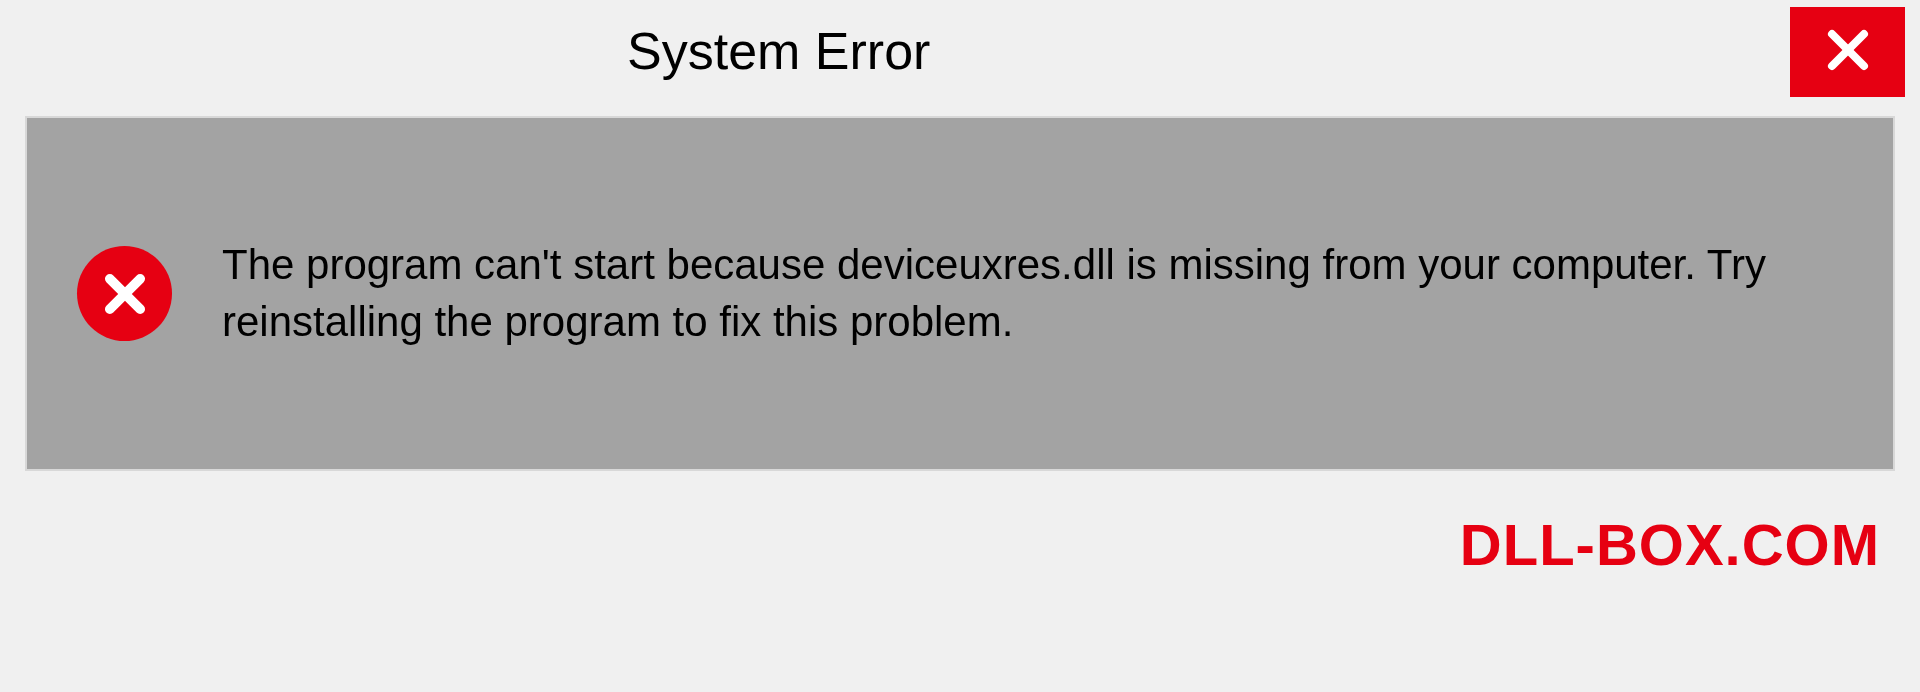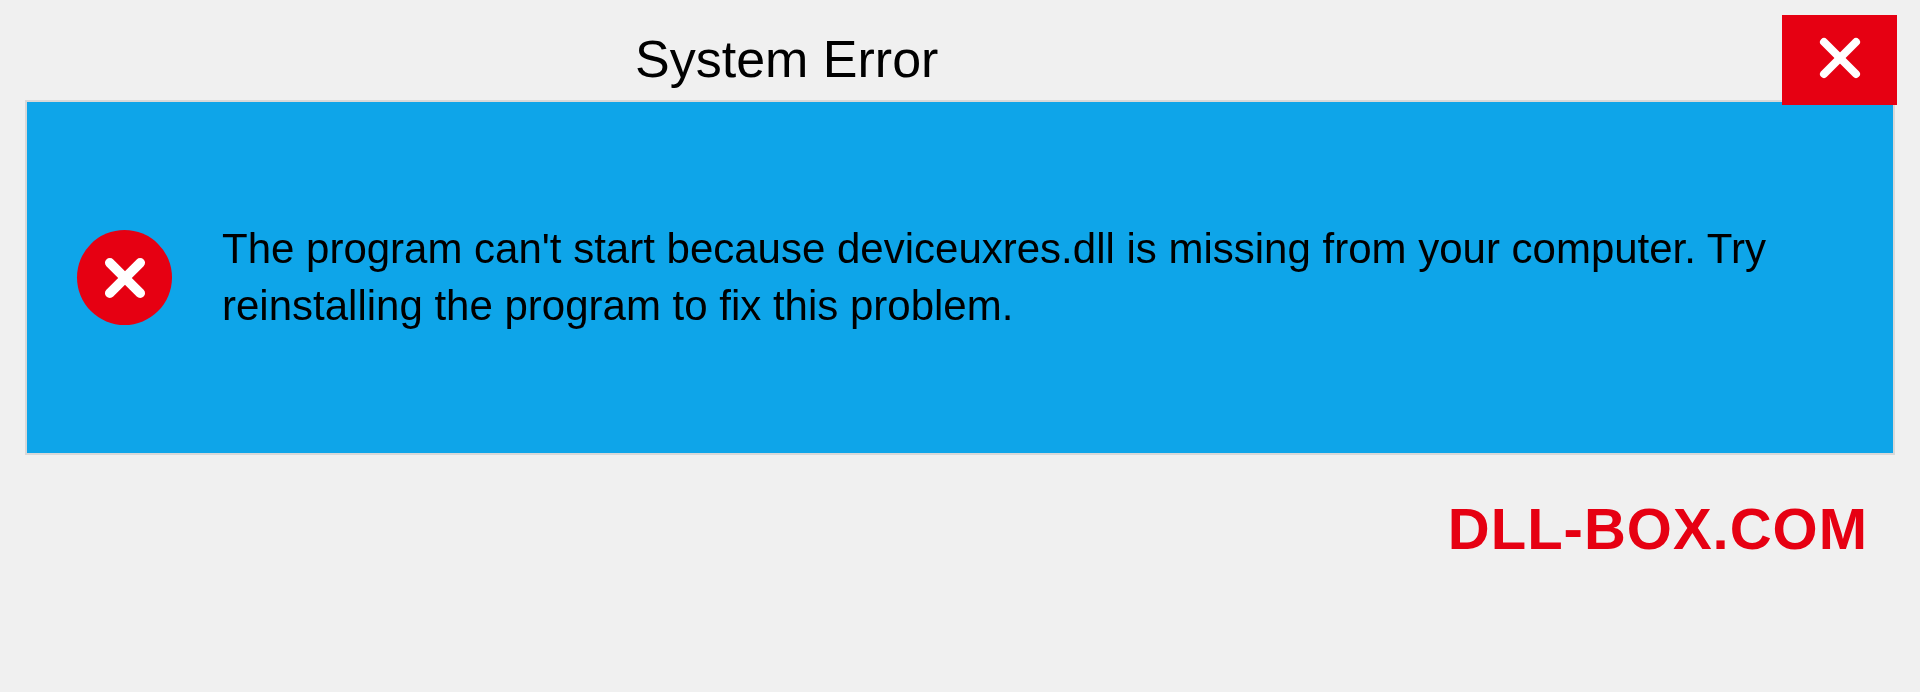--- a/index.html
+++ b/index.html
@@ -17,22 +17,22 @@
     .dialog {
       width: 100%;
       height: 100%;
       background: #f0f0f0;
       position: relative;
     }
     .titlebar {
       display: flex;
       justify-content: space-between;
       align-items: flex-start;
-      padding: 15px;
-      height: 100px;
+      padding: 7px;
+      height: 116px;
     }
     .title {
       font-size: 52px;
       font-weight: 400;
       color: #000;
       margin-left: 620px;
       margin-top: 14px;
     }
     .close-btn {
       width: 115px;
@@ -44,21 +44,21 @@
       cursor: pointer;
       margin-right: 8px;
     }
     .close-btn svg {
       width: 48px;
       height: 48px;
     }
     .content-box {
       margin: 0 25px;
       border: 2px solid #d8d8d8;
-      background: #0ea5e9;
+      background: #a3a3a3;
       height: 355px;
       display: flex;
       align-items: center;
       padding: 0 40px;
     }
     .error-icon {
       width: 95px;
       height: 95px;
       border-radius: 50%;
       background: #e60012;
@@ -76,21 +76,21 @@
     .error-message {
       font-size: 42px;
       color: #000;
       line-height: 1.35;
       font-weight: 400;
     }
     .footer {
       display: flex;
       justify-content: flex-end;
       align-items: center;
-      padding: 40px 52px 0 40px;
+      padding: 40px 40px 0 40px;
       gap: 60px;
     }
     .watermark {
       font-size: 58px;
       font-weight: 800;
       color: #e60012;
       letter-spacing: 1px;
       font-family: Arial, sans-serif;
     }
     .ok-btn {

